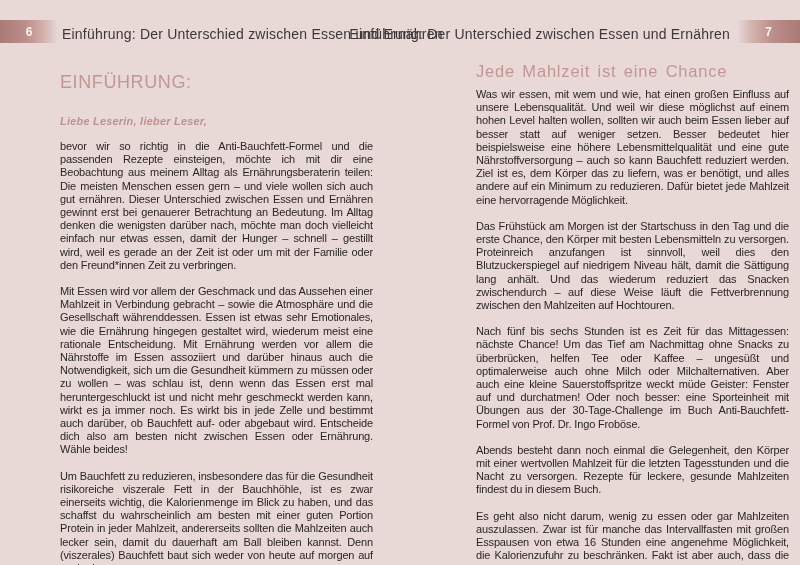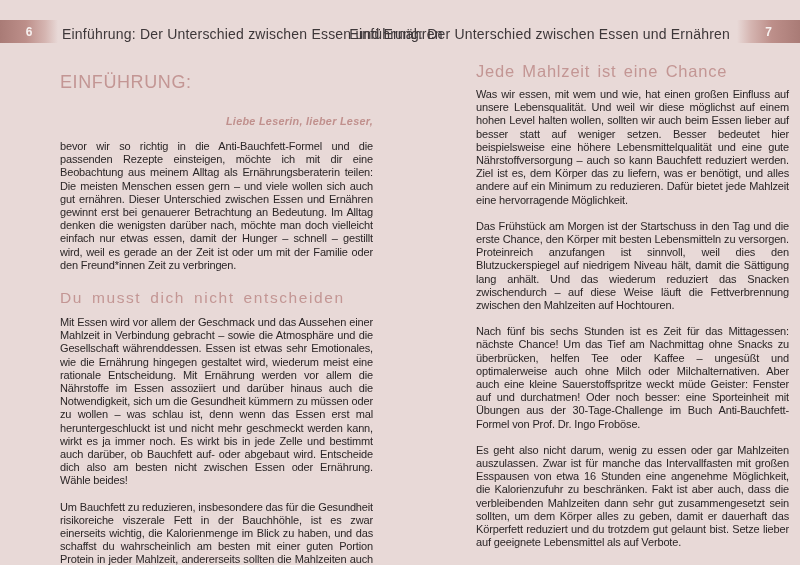--- a/index.html
+++ b/index.html
@@ -28,21 +28,21 @@
   .col-left  { left:60px;  top:68px; }
   .col-right { left:441px; top:62px;margin-left:35px; }
 
   
   .chapter-title {
     color:#c39694; font-weight:300; font-size:18px; line-height:29px;
     letter-spacing:0.6px; margin-bottom:18px;
   }
   .greeting {
     color:#c0908d; font-weight:bold; font-style:italic; font-size:10.8px;
-    letter-spacing:0.3px; margin-bottom:13px;text-align:right;
+    letter-spacing:0.3px; margin-bottom:13px;
   }
   .subheading {
     color:#c39694; font-weight:300; font-size:15.5px; letter-spacing:1.6px;
     word-spacing:3px; margin:17px 0 9px;
   }
   .heading {
     color:#c39694; font-weight:300; font-size:16.5px; letter-spacing:0.8px;
     word-spacing:2px; margin-bottom:7px;
   }
 
@@ -68,26 +68,26 @@
     <span>7</span>
   </div>
   <div class="running-head right">Einführung: Der Unterschied zwischen Essen und Ernähren</div>
 
   <div class="col col-left">
     <div class="chapter-title">
       <div>EINFÜHRUNG:</div>
     </div>
     <div class="greeting">Liebe Leserin, lieber Leser,</div>
     <p class="body">bevor wir so richtig in die Anti-Bauchfett-Formel und die passenden Rezepte einsteigen, möchte ich mit dir eine Beobachtung aus meinem Alltag als Ernährungsberaterin teilen: Die meisten Menschen essen gern – und viele wollen sich auch gut ernähren. Dieser Unterschied zwischen Essen und Ernähren gewinnt erst bei genauerer Betrachtung an Bedeutung. Im Alltag denken die wenigsten darüber nach, möchte man doch vielleicht einfach nur etwas essen, damit der Hunger – schnell – gestillt wird, weil es gerade an der Zeit ist oder um mit der Familie oder den Freund*innen Zeit zu verbringen.</p>
-    <div class="subheading">Du musst dich nicht entscheiden</div>
     <p class="body">Mit Essen wird vor allem der Geschmack und das Aussehen einer Mahlzeit in Verbindung gebracht – sowie die Atmosphäre und die Gesellschaft währenddessen. Essen ist etwas sehr Emotionales, wie die Ernährung hingegen gestaltet wird, wiederum meist eine rationale Entscheidung. Mit Ernährung werden vor allem die Nährstoffe im Essen assoziiert und darüber hinaus auch die Notwendigkeit, sich um die Gesundheit kümmern zu müssen oder zu wollen – was schlau ist, denn wenn das Essen erst mal heruntergeschluckt ist und nicht mehr geschmeckt werden kann, wirkt es ja immer noch. Es wirkt bis in jede Zelle und bestimmt auch darüber, ob Bauchfett auf- oder abgebaut wird. Entscheide dich also am besten nicht zwischen Essen oder Ernährung. Wähle beides!</p>
     <p class="body">Um Bauchfett zu reduzieren, insbesondere das für die Gesundheit risikoreiche viszerale Fett in der Bauchhöhle, ist es zwar einerseits wichtig, die Kalorienmenge im Blick zu haben, und das schaffst du wahrscheinlich am besten mit einer guten Portion Protein in jeder Mahlzeit, andererseits sollten die Mahlzeiten auch lecker sein, damit du dauerhaft am Ball bleiben kannst. Denn (viszerales) Bauchfett baut sich weder von heute auf morgen auf noch ab.</p>
   </div>
 
   <div class="col col-right">
     <div class="heading">Jede Mahlzeit ist eine Chance</div>
     <p class="body">Was wir essen, mit wem und wie, hat einen großen Einfluss auf unsere Lebensqualität. Und weil wir diese möglichst auf einem hohen Level halten wollen, sollten wir auch beim Essen lieber auf besser statt auf weniger setzen. Besser bedeutet hier beispielsweise eine höhere Lebensmittelqualität und eine gute Nährstoffversorgung – auch so kann Bauchfett reduziert werden. Ziel ist es, dem Körper das zu liefern, was er benötigt, und alles andere auf ein Minimum zu reduzieren. Dafür bietet jede Mahlzeit eine hervorragende Möglichkeit.</p>
     <p class="body">Das Frühstück am Morgen ist der Startschuss in den Tag und die erste Chance, den Körper mit besten Lebensmitteln zu versorgen. Proteinreich anzufangen ist sinnvoll, weil dies den Blutzuckerspiegel auf niedrigem Niveau hält, damit die Sättigung lang anhält. Und das wiederum reduziert das Snacken zwischendurch – auf diese Weise läuft die Fettverbrennung zwischen den Mahlzeiten auf Hochtouren.</p>
     <p class="body"><span>Nach fünf bis sechs Stunden ist es Zeit für das Mittagessen: nächste Chance! Um das Tief am Nachmittag ohne Snacks zu überbrücken, helfen Tee oder Kaffee – ungesüßt und optimalerweise auch ohne Milch oder Milchalternativen. Aber auch eine kleine Sauerstoffspritze weckt müde Geister: Fenster auf und durchatmen! Oder noch besser: eine Sporteinheit mit Übungen aus der 30-Tage-Challenge im Buch </span><span class="italic">Anti-Bauchfett-Formel</span><span> von Prof. Dr. Ingo Froböse.</span></p>
+    <p class="body">Abends besteht dann noch einmal die Gelegenheit, den Körper mit einer wertvollen Mahlzeit für die letzten Tagesstunden und die Nacht zu versorgen. Rezepte für leckere, gesunde Mahlzeiten findest du in diesem Buch.</p>
     <p class="body">Es geht also nicht darum, wenig zu essen oder gar Mahlzeiten auszulassen. Zwar ist für manche das Intervallfasten mit großen Esspausen von etwa 16 Stunden eine angenehme Möglichkeit, die Kalorienzufuhr zu beschränken. Fakt ist aber auch, dass die verbleibenden Mahlzeiten dann sehr gut zusammengesetzt sein sollten, um dem Körper alles zu geben, damit er dauerhaft das Körperfett reduziert und du trotzdem gut gelaunt bist. Setze lieber auf geeignete Lebensmittel als auf Verbote.</p>
   </div>
 
 </div>
 
 </body></html>

